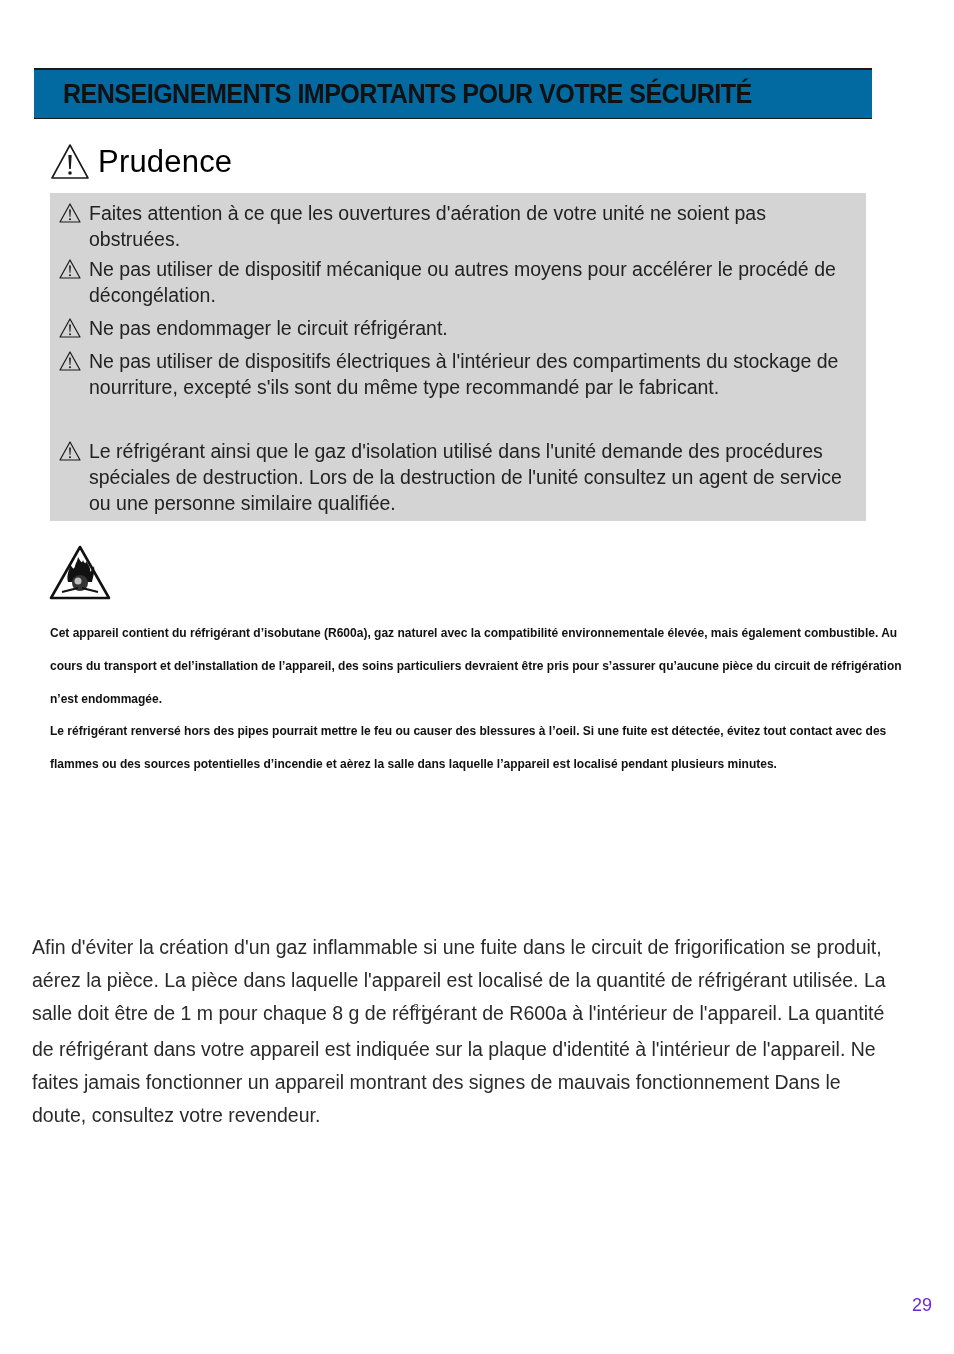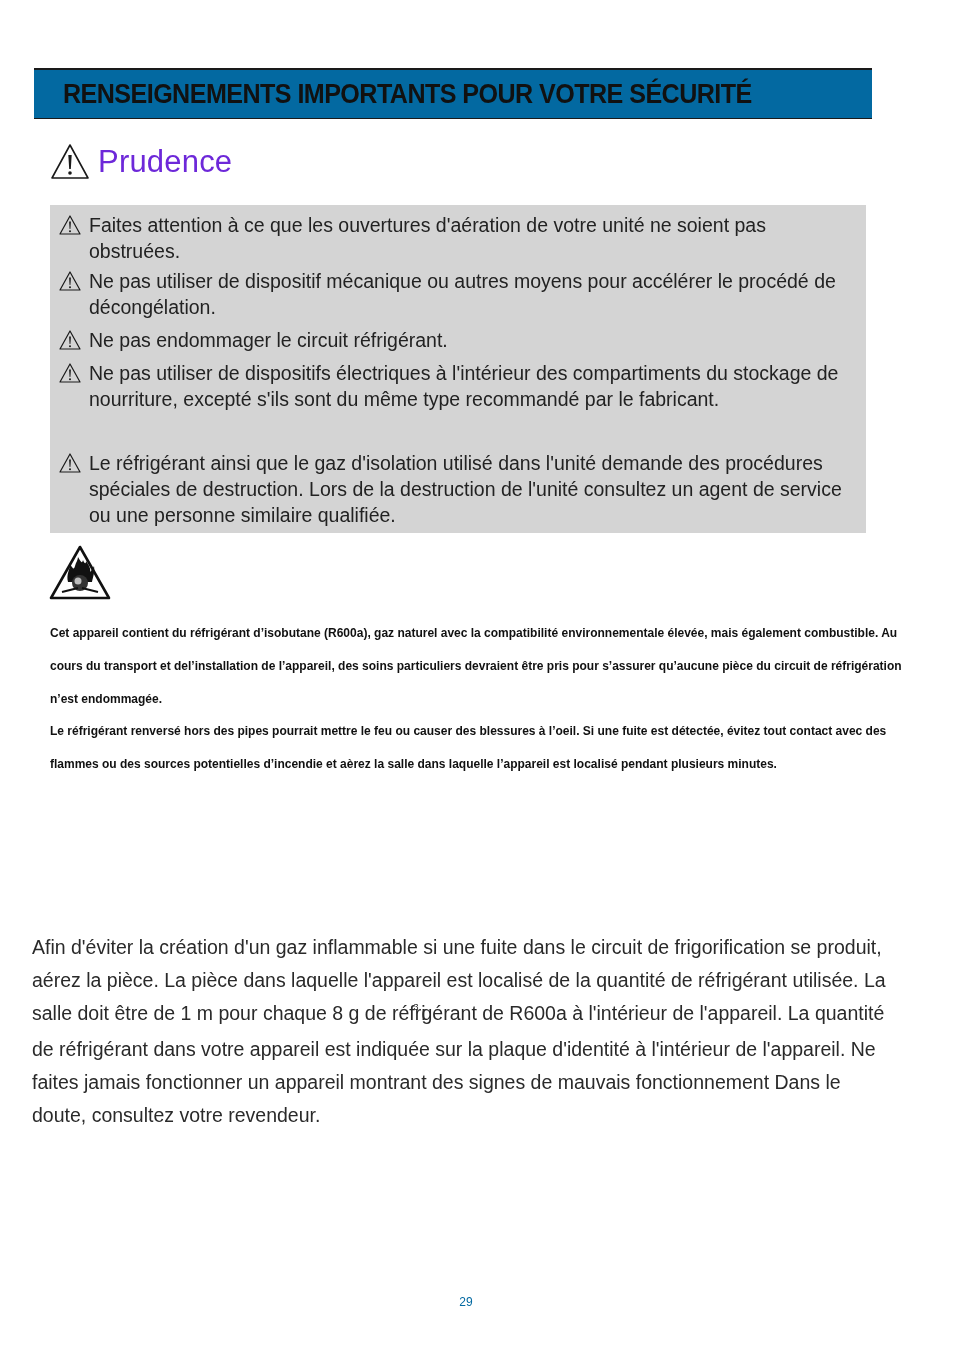--- a/index.html
+++ b/index.html
@@ -17,46 +17,46 @@
       font-family: "Liberation Sans", sans-serif; font-weight: bold;
       font-size: 27px; letter-spacing: -0.6px; color: #111; white-space: nowrap;
       transform: scaleX(0.93); transform-origin: left center;
     }
     .caution-heading {
       position: absolute; left: 50px; top: 142px; height: 40px;
       display: flex; align-items: center;
     }
     .caution-heading .tri { width: 40px; height: 38px; margin-right: 8px; }
     .caution-heading .label {
-      font-size: 31px; font-weight: normal; color: #6d28d9; letter-spacing: 0.2px;
+      font-size: 31px; font-weight: normal; color: #000000; letter-spacing: 0.2px;
     }
     .caution-box {
-      position: absolute; left: 50px; top: 205px; width: 816px; height: 328px;
+      position: absolute; left: 50px; top: 193px; width: 816px; height: 328px;
       background: #d4d4d4;
     }
     .c-item {
       position: absolute; left: 9px; width: 795px;
       font-size: 19.5px; line-height: 26px; color: #222;
     }
     .c-item .tri { position: absolute; left: 0; top: 3px; width: 22px; height: 20px; }
     .c-item .txt { display: block; padding-left: 30px; }
     .flame-icon { position: absolute; left: 48px; top: 544px; width: 64px; height: 58px; }
     .bold-para {
       position: absolute; left: 50px; top: 617px; width: 860px;
       font-size: 12px; line-height: 32.8px; font-weight: bold; color: #111;
     }
     .bold-para p { margin: 0; }
     .plain-para {
       position: absolute; left: 32px; top: 931px; width: 860px;
       font-size: 19.5px; line-height: 32.8px; color: #2a2a2a;
     }
     .sup2 { position: relative; font-size: 9px; top: -10px; margin-left: -12px; margin-right: 3px; }
     .page-number {
-      position: absolute; left: 0; width: 932px; top: 1295px; text-align: center;
-      font-size: 12px; color: #0369a1;
+      position: absolute; left: 0; width: 932px; top: 1295px; text-align: right;
+      font-size: 18px; color: #6d28d9;
     }
   </style>
 </head>
 <body>
 
 <div class="header-bar">
   <span class="header-title">RENSEIGNEMENTS IMPORTANTS POUR VOTRE SÉCURITÉ</span>
 </div>
 
 <div class="caution-heading">

